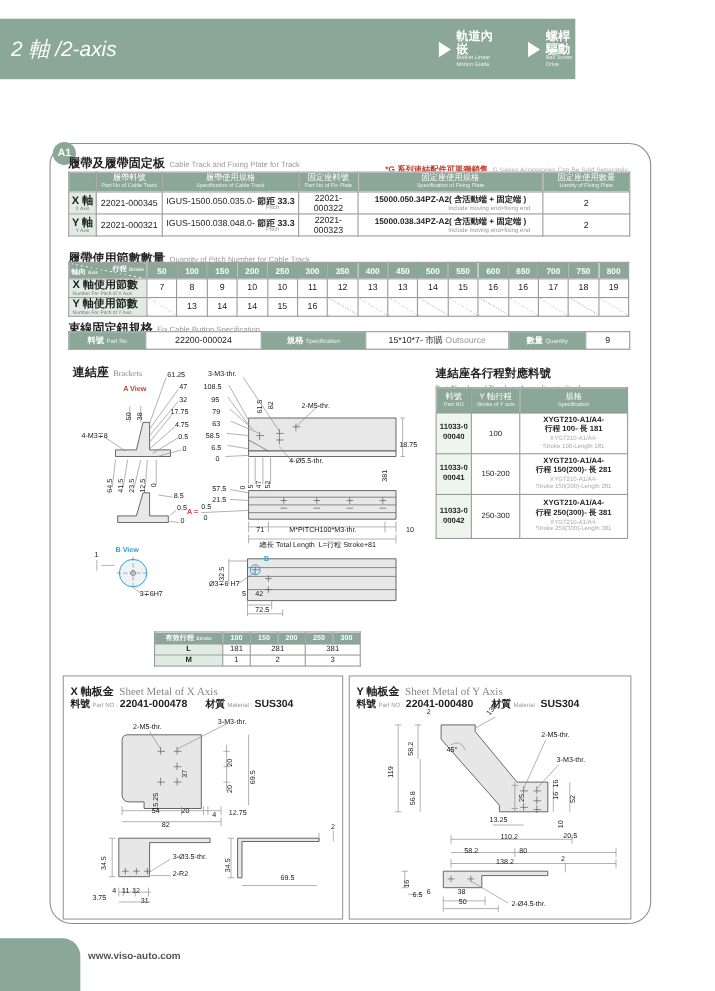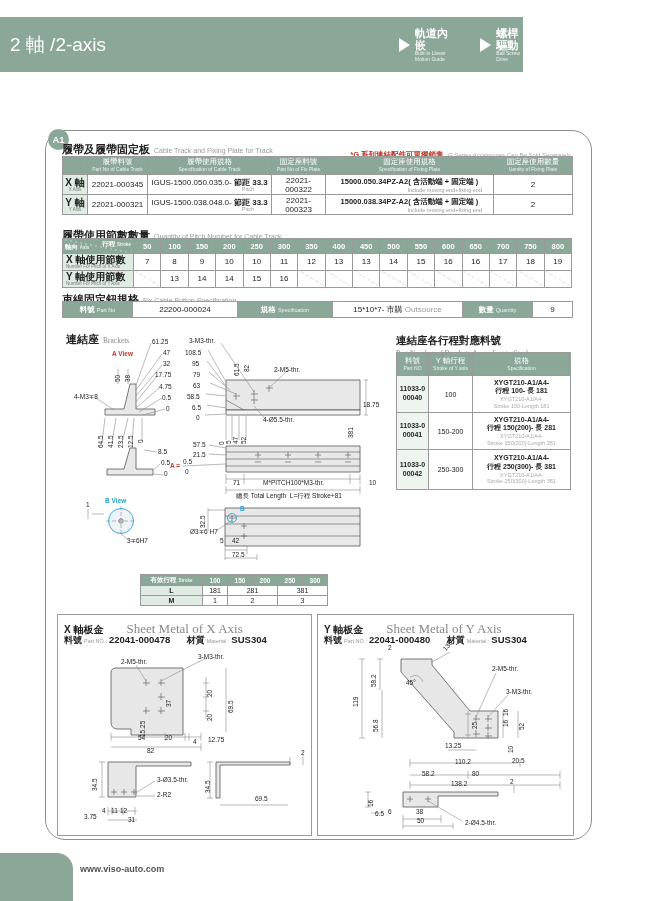--- a/index.html
+++ b/index.html
@@ -2,21 +2,21 @@
 <html><head>
 <meta charset="utf-8">
 <style>
   html,body{margin:0;padding:0;background:#fff;}
   .page{position:relative;width:650px;height:901px;background:#fff;overflow:hidden;
         font-family:"Liberation Sans",sans-serif;color:#222;}
   
   .topbar{position:absolute;left:0;top:17px;width:523px;height:55px;background:#8ba797;
           display:flex;align-items:center;}
   .topbar .t1{font-size:29px;font-weight:bold;color:#fff;margin-left:47px;letter-spacing:0.5px;}
-  .topbar .t2{font-size:19px;color:#fff;margin-left:10px;white-space:nowrap;}
+  .topbar .t2{font-size:19px;color:#fff;margin-left:10px;white-space:nowrap;font-style:italic;}
   .feat{display:flex;align-items:center;margin-left:26px;}
   .tri{width:0;height:0;border-left:11px solid #fff;border-top:7px solid transparent;border-bottom:7px solid transparent;margin-right:5px;}
   .fcol{display:flex;flex-direction:column;line-height:1.1;}
   .fzh{font-size:11px;font-weight:bold;color:#fff;}
   .fen{font-size:5px;color:#eef4ef;}
   
   .secbar{position:absolute;left:45px;top:103px;width:530px;height:15px;display:flex;}
   .secsq{width:15px;height:15px;background:#8ba797;}
   .secbg{flex:1;background:#58595b;color:#fff;font-size:9.5px;font-weight:bold;line-height:15px;padding-left:7px;}
   
@@ -85,21 +85,21 @@
   .drawbox svg{position:absolute;left:0;top:0;}
   .dim{position:absolute;font-size:6.5px;line-height:1;color:#222;white-space:pre;}
   .dim.v{transform:rotate(-90deg);transform-origin:0 0;}
   .dim.d{transform:rotate(-50deg);transform-origin:0 0;}
   .dim.r{color:#c03a2b;font-weight:bold;}
   .dim.b{color:#2aa0d8;font-weight:bold;}
   
   .box{position:absolute;border:1px solid #9a9a9a;background:#fff;}
   .sheet-title{position:absolute;left:6px;top:4px;white-space:nowrap;}
   .sheet-title b{font-size:10px;}
-  .sheet-title .serif{font-family:"Liberation Serif",serif;font-size:13px;color:#888;margin-left:23px;}
+  .sheet-title .serif{font-family:"Liberation Serif",serif;font-size:10px;color:#888;margin-left:5px;}
   .sheet-part{position:absolute;left:6px;top:19px;white-space:nowrap;font-size:9px;}
   .sheet-part b{font-size:9px;}
   .sheet-part .tiny{font-size:5.5px;color:#999;margin:0 2px;}
   .sheet-part .val{font-weight:bold;font-size:9.5px;margin-right:14px;}
   
   .footblock{position:absolute;left:0;top:853px;width:73px;height:48px;background:#8ba797;border-radius:0 16px 0 0;}
   .footurl{position:absolute;left:80px;top:864px;font-size:9px;font-weight:bold;color:#555;}
 </style>
 </head>
 <body>

